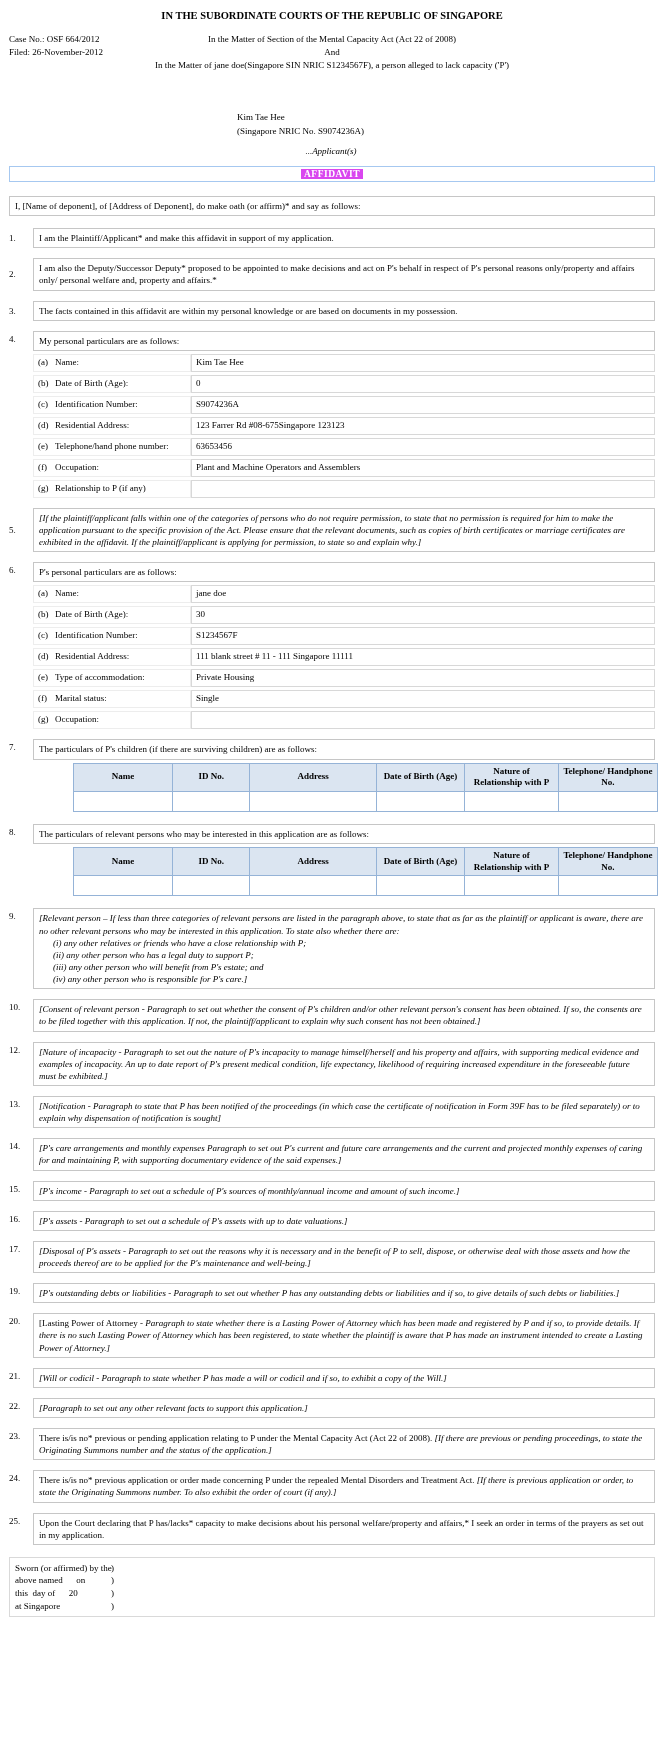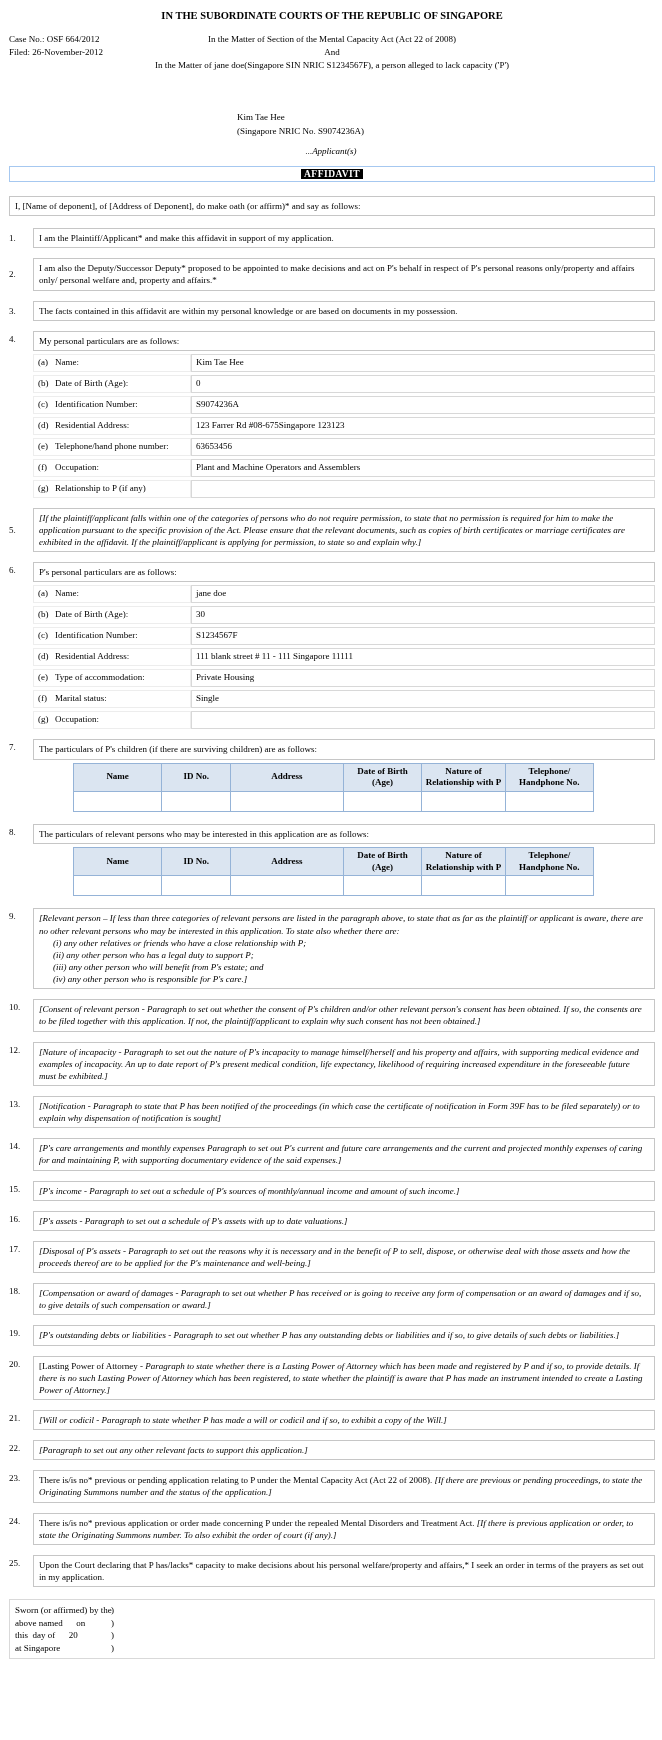--- a/index.html
+++ b/index.html
@@ -8,38 +8,38 @@
   .italic{font-style:italic;}
   
   .court-title{text-align:center;font-weight:bold;font-size:10.5px;margin:4px 0 12px;}
   .case-row{position:relative;min-height:42px;}
   .case-info{position:absolute;left:0;top:0;line-height:1.45;}
   .matter{text-align:center;line-height:1.45;}
   .applicant-block{margin-left:228px;margin-top:36px;line-height:1.5;}
   .applicant-suffix{text-align:center;margin:8px 2px 0 0;font-style:italic;}
   
   .banner{border:1px solid #a6c8f0;text-align:center;padding:2px 0;margin:10px 0 14px;}
-  .banner span{background:#000000;color:#fff;font-weight:bold;font-size:9.5px;letter-spacing:.5px;padding:0 3px;}
+  .banner span{background:#d946ef;color:#fff;font-weight:bold;font-size:9.5px;letter-spacing:.5px;padding:0 3px;}
   
   .plainbox{border:1px solid #c6c6c6;padding:3px 5px;line-height:1.35;}
   .intro{margin-bottom:12px;}
   .item{display:flex;margin-bottom:10px;}
   .item.vcenter{align-items:center;}
   .item .num{width:24px;flex-shrink:0;padding-top:3px;}
   .item.vcenter .num{padding-top:0;}
   .item .grow{flex:1;min-width:0;border-radius:9px;}
   .item .box{border:1px solid #c6c6c6;padding:3px 5px;line-height:1.35;flex:1;min-width:0;}
   .sub{padding-left:14px;}
   
   .frow{display:flex;margin-top:3px;}
   .flabel{width:150px;flex-shrink:0;border:1px solid #ededed;padding:2px 2px 2px 4px;display:flex;}
   .flet{width:17px;flex-shrink:0;}
   .fvalue{flex:1;border:1px solid #d8d8d8;padding:2px 4px;min-height:12px;}
   
-  table.ptable{border-collapse:collapse;margin:3px 0 2px 40px;width:521px;table-layout:fixed;}
+  table.ptable{border-collapse:collapse;margin:3px 0 2px 40px;width:585px;table-layout:fixed;}
   table.ptable th,table.ptable td{border:1px solid #95b3d7;font-size:9px;padding:2px 3px;overflow:hidden;}
   table.ptable th{background:#dbe5f1;font-weight:bold;text-align:center;line-height:1.3;}
   table.ptable td{height:15px;}
   .c1{width:17%;}.c2{width:13%;}.c3{width:22%;}.c4{width:15%;}.c5{width:16%;}.c6{width:17%;}
   
   .sworn-box{border:1px solid #d9d9d9;padding:4px 5px;margin-top:12px;line-height:1.4;}
   .srow{display:flex;}
   .stext{width:96px;white-space:pre;flex-shrink:0;}
   .interp{width:224px;margin-top:11px;line-height:1.4;}
 </style>
@@ -308,24 +308,20 @@
   <div class="item">
     <div class="num">16.</div>
     <div class="box italic">[P's assets - Paragraph to set out a schedule of P's assets with up to date valuations.]</div>
   </div>
 
   <div class="item">
     <div class="num">17.</div>
     <div class="box italic">[Disposal of P's assets - Paragraph to set out the reasons why it is necessary and in the benefit of P to sell, dispose, or otherwise deal with those assets and how the proceeds thereof are to be applied for the P's maintenance and well-being.]</div>
   </div>
 
-  <div class="item">
-    <div class="num">18.</div>
-    <div class="box italic">[Compensation or award of damages - Paragraph to set out whether P has received or is going to receive any form of compensation or an award of damages and if so, to give details of such compensation or award.]</div>
-  </div>
 
   <div class="item">
     <div class="num">19.</div>
     <div class="box italic">[P's outstanding debts or liabilities - Paragraph to set out whether P has any outstanding debts or liabilities and if so, to give details of such debts or liabilities.]</div>
   </div>
 
   <div class="item">
     <div class="num">20.</div>
     <div class="box"><span>[Lasting Power of Attorney</span><span class="italic"> - Paragraph to state whether there is a Lasting Power of Attorney which has been made and registered by P and if so, to provide details. If there is no such Lasting Power of Attorney which has been registered, to state whether the plaintiff is aware that P has made an instrument intended to create a Lasting Power of Attorney.]</span></div>
   </div>

